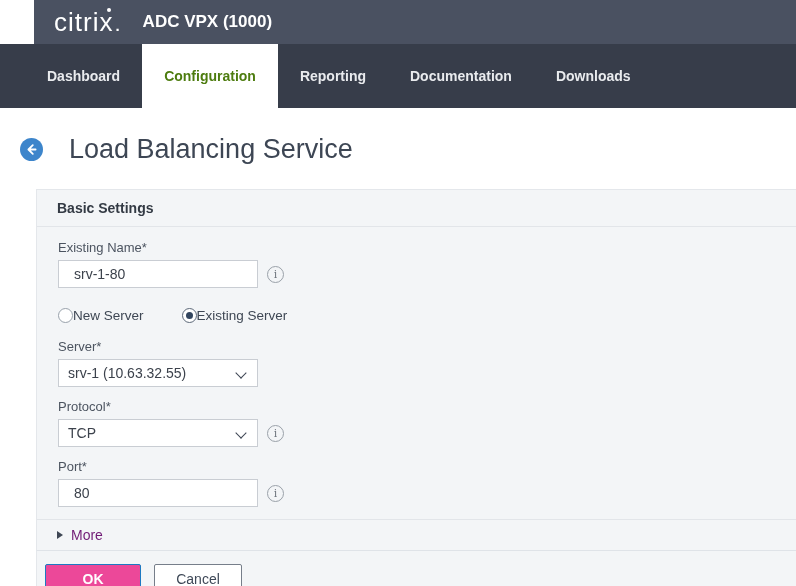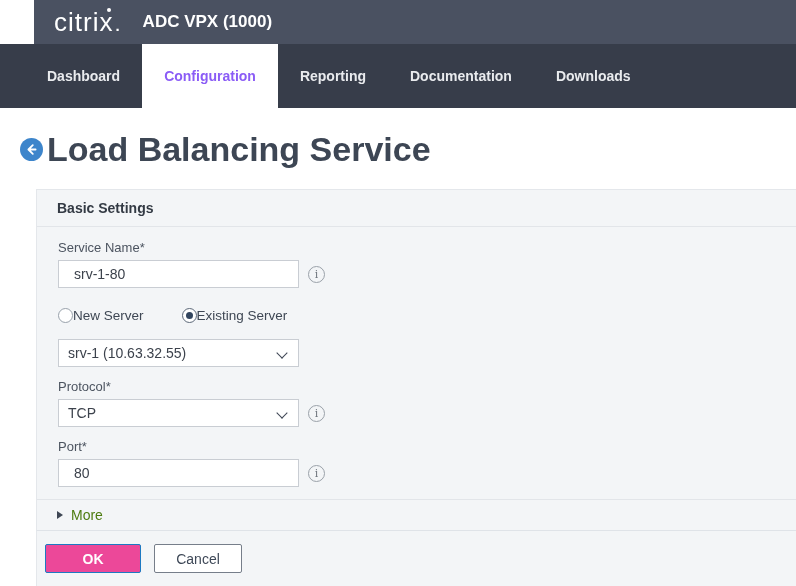--- a/index.html
+++ b/index.html
@@ -13,38 +13,38 @@
   .logo-word { font-weight:400; }
   .logo-period { font-size:15px; font-weight:700; margin-left:2px; }
   .logo-xdot { position:absolute; top:-1px; right:10px; width:4px; height:4px;
                border-radius:50%; background:#fff; }
   .product-title { color:#fff; font-size:17px; font-weight:700; margin-left:22px; }
 
   
   .navbar { height:64px; background:#373d4a; display:flex; padding-left:25px; }
   .nav-item { height:100%; display:flex; align-items:center; padding:0 22px;
               color:#e9ebee; font-size:14px; font-weight:700; cursor:pointer; }
-  .nav-item.active { background:#fff; color:#8b5cf6; }
+  .nav-item.active { background:#fff; color:#4d7c0f; }
 
   
   .title-row { display:flex; align-items:center; margin:20px 0 0 20px; height:42px; }
   .back-btn { width:23px; height:23px; cursor:pointer; flex:0 0 auto; }
-  .page-title { font-size:34px; font-weight:700; color:#3d4654; margin-left:4px; }
+  .page-title { font-size:27px; font-weight:400; color:#3d4654; margin-left:26px; }
 
   
   .panel { margin-left:36px; margin-top:19px; background:#f3f5f7;
            border:1px solid #e4e7eb; border-right:none; border-bottom:none; }
   .panel-header { padding:10px 20px; font-size:14px; font-weight:700; color:#333a44;
                   border-bottom:1px solid #e2e5e9; }
   .panel-body { padding:13px 20px 12px 21px; }
 
   .field-label { font-size:13px; color:#4c5460; margin-bottom:5px; }
   .ctl-row { display:flex; align-items:center; }
   .txt-input, .fake-select {
-      width:241px; height:28px; background:#fff; border:1px solid #c9cdd3;
+      width:200px; height:28px; background:#fff; border:1px solid #c9cdd3;
       font-family:"Liberation Sans", sans-serif; font-size:14px; color:#3c424c;
       padding-left:15px; }
   .txt-input { outline:none; }
   .fake-select { position:relative; display:flex; align-items:center; cursor:pointer;padding-left:9px; }
   .chev { position:absolute; right:12px; top:9px; width:8px; height:8px;
           border-right:1.5px solid #3e4654; border-bottom:1.5px solid #3e4654;
           transform:rotate(45deg); }
   .info { width:17px; height:17px; margin-left:9px; border:1px solid #9aa1a9;
           border-radius:50%; display:flex; align-items:center; justify-content:center;
           color:#6e747c; font-family:"DejaVu Serif", serif; font-size:11px;
@@ -61,21 +61,21 @@
   .radio-label { font-size:13.5px; color:#3e4754; margin-left:0; }
 
   .field { margin-bottom:12px; }
   .field:last-child { margin-bottom:0; }
 
   .more-row { border-top:1px solid #e2e5e9; padding:7px 20px; display:flex;
               align-items:center; cursor:pointer; }
   .tri { width:0; height:0; border-left:6px solid #3e4654;
          border-top:4px solid transparent; border-bottom:4px solid transparent;
          margin-right:8px; }
-  .more-label { font-size:14px; color:#4d7c0f;text-align:right; }
+  .more-label { font-size:14px; color:#701a75;text-align:right; }
 
   
   .footer { margin-left:36px; background:#f3f5f7; border-top:1px solid #dfe3e8;
             border-bottom:1px solid #dfe3e8; border-left:1px solid #e4e7eb;
             height:57px; display:flex; align-items:center; padding-left:8px; }
   .btn { height:29px; font-family:"Liberation Sans", sans-serif; font-size:14px;
          border-radius:2px; cursor:pointer; }
   .btn-ok { width:96px; background:#ec4899; border:1px solid #1d79c2; color:#fff;
             font-weight:700;text-align:center; }
   .btn-cancel { width:88px; background:#fff; border:1px solid #767e8a;
@@ -110,39 +110,40 @@
   </div>
   <div class="page-title">Load Balancing Service</div>
 </div>
 
 <div class="panel">
   <div class="panel-header">Basic Settings</div>
 
   <div class="panel-body">
 
     <div class="field">
-      <div class="field-label">Service Name*</div>
+      <div class="field-label">Existing Name*</div>
       <div class="ctl-row">
         <input class="txt-input" type="text" value="srv-1-80" style="">
         <span class="info"></span>
       </div>
     </div>
 
     <div class="radio-row">
       <div class="radio-opt">
         <span class="radio"></span>
         <span class="radio-label">New Server</span>
       </div>
       <div class="radio-opt">
         <span class="radio selected"></span>
         <span class="radio-label">Existing Server</span>
       </div>
     </div>
 
     <div class="field">
+      <div class="field-label">Server*</div>
       <div class="ctl-row">
         <div class="fake-select">
           <span>srv-1 (10.63.32.55)</span>
           <span class="chev"></span>
         </div>
       </div>
     </div>
 
     <div class="field">
       <div class="field-label">Protocol*</div>

